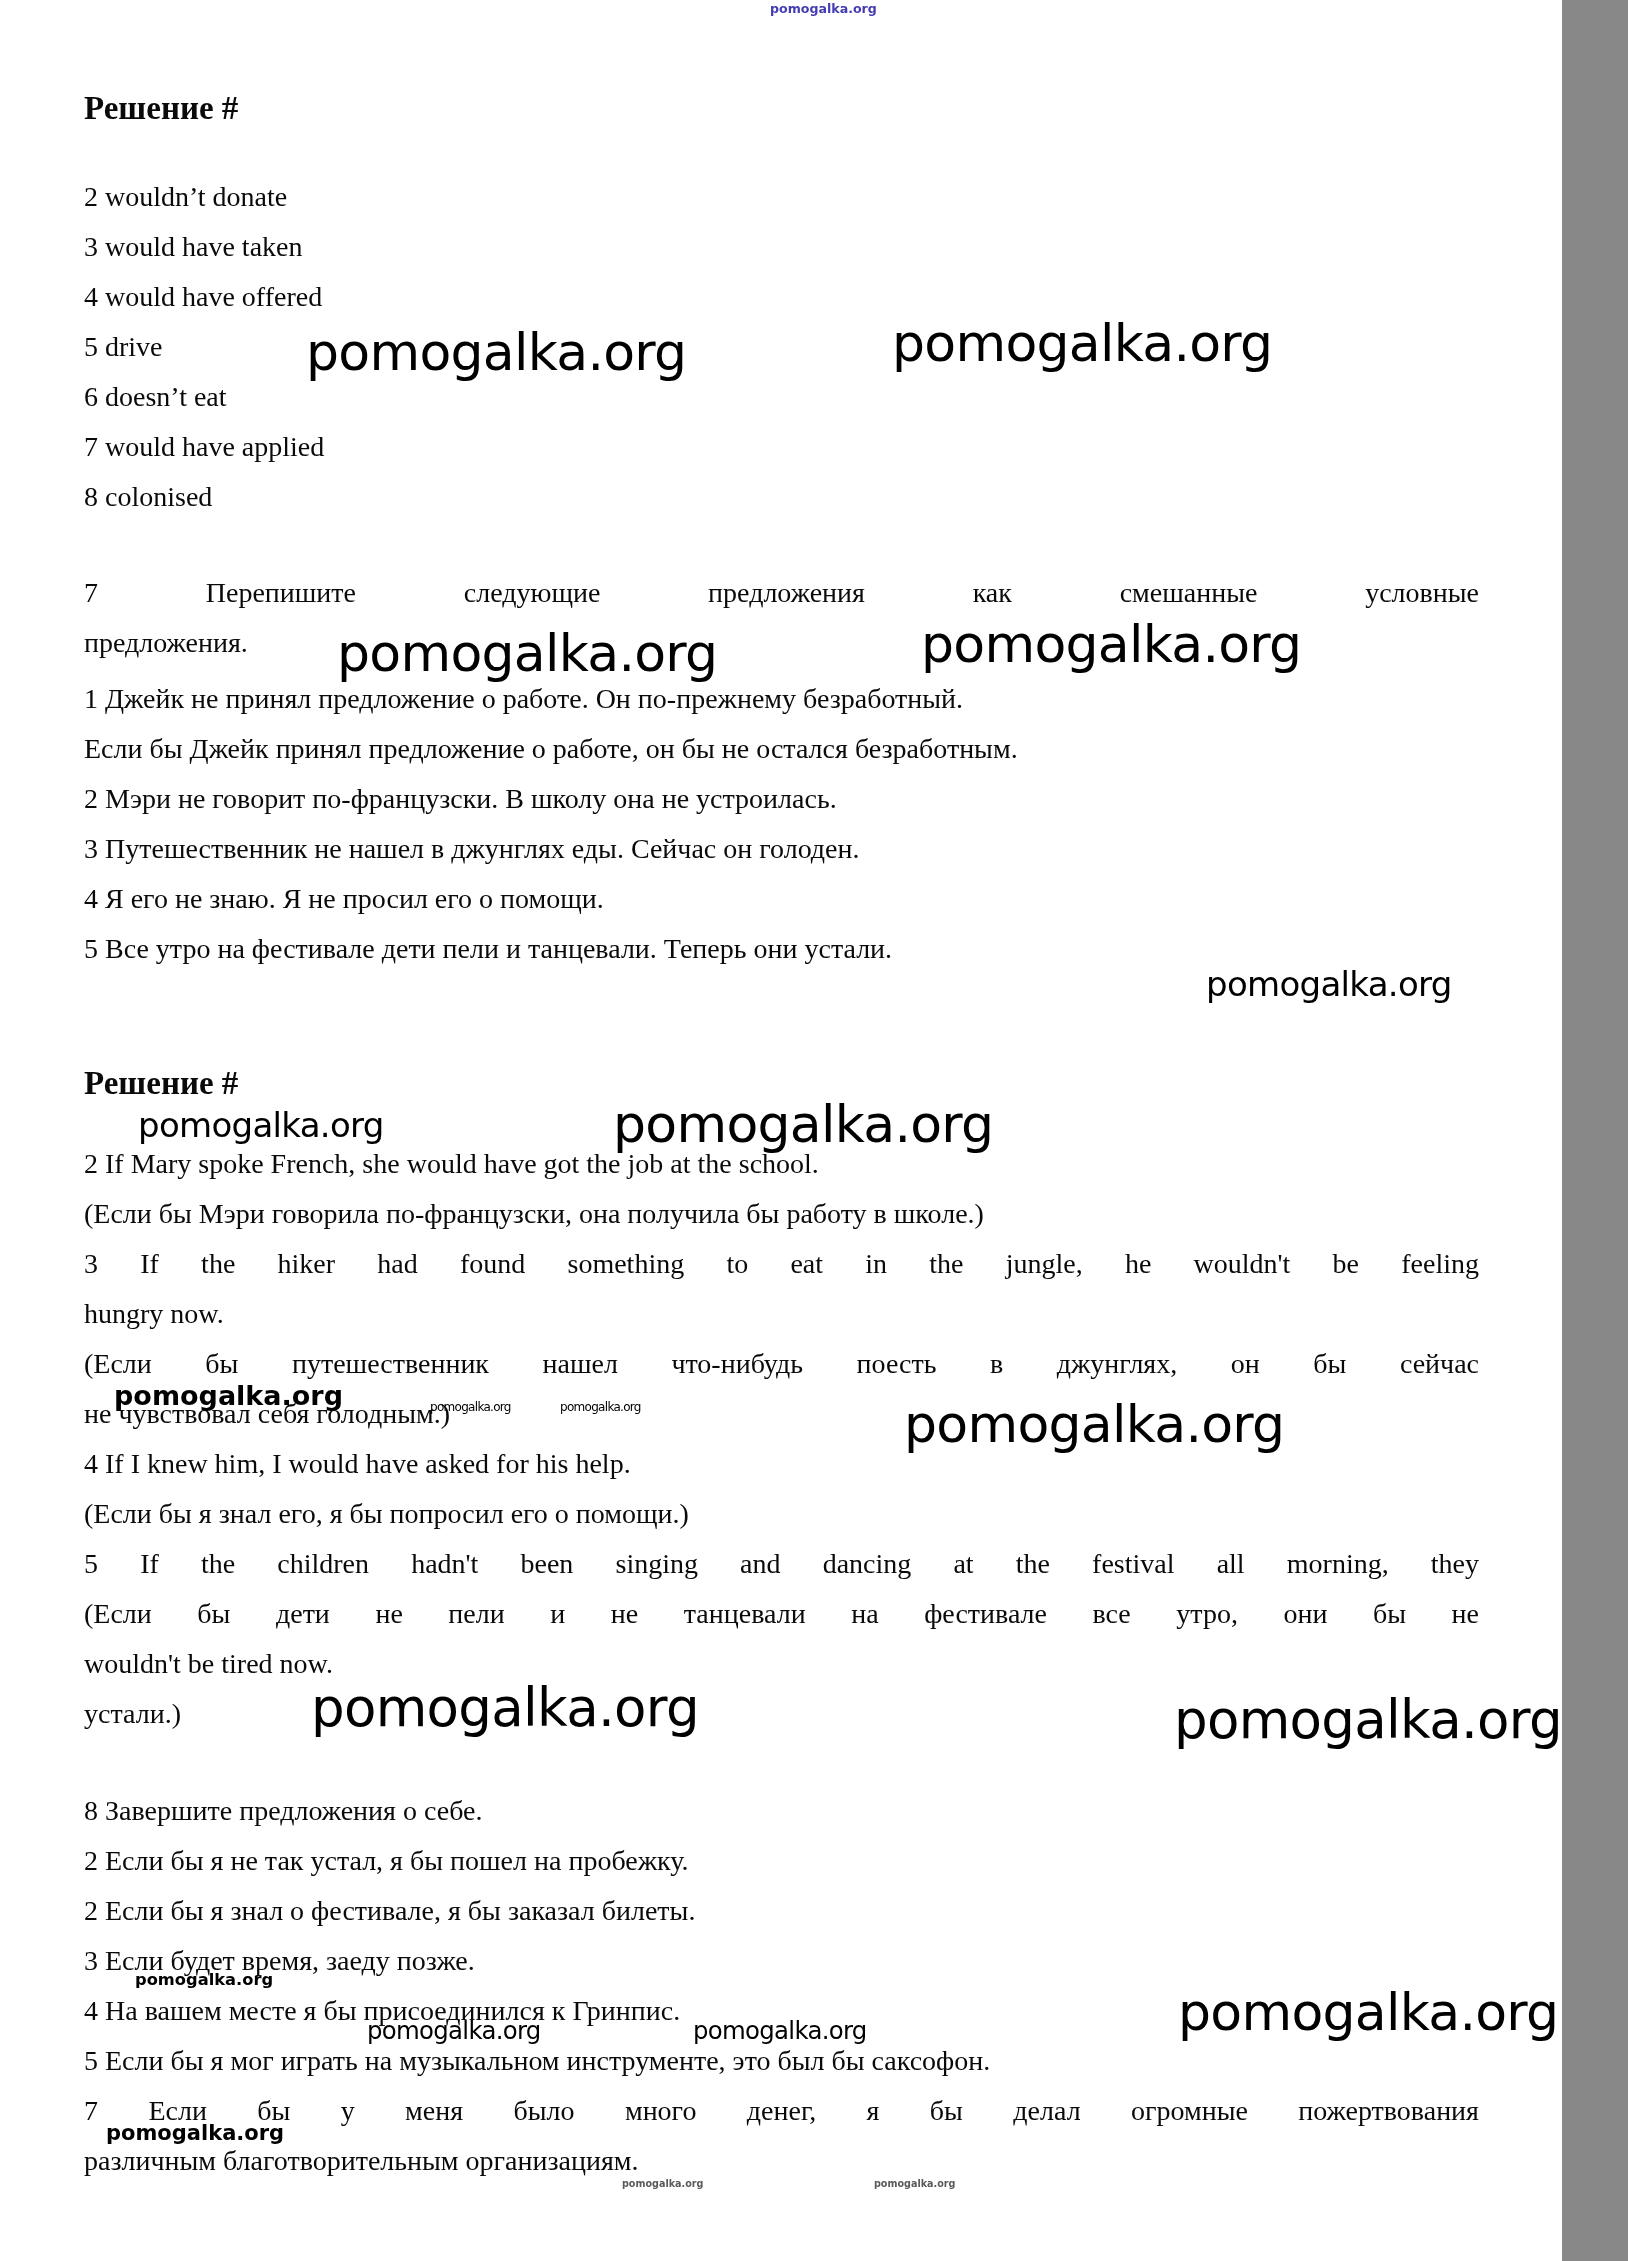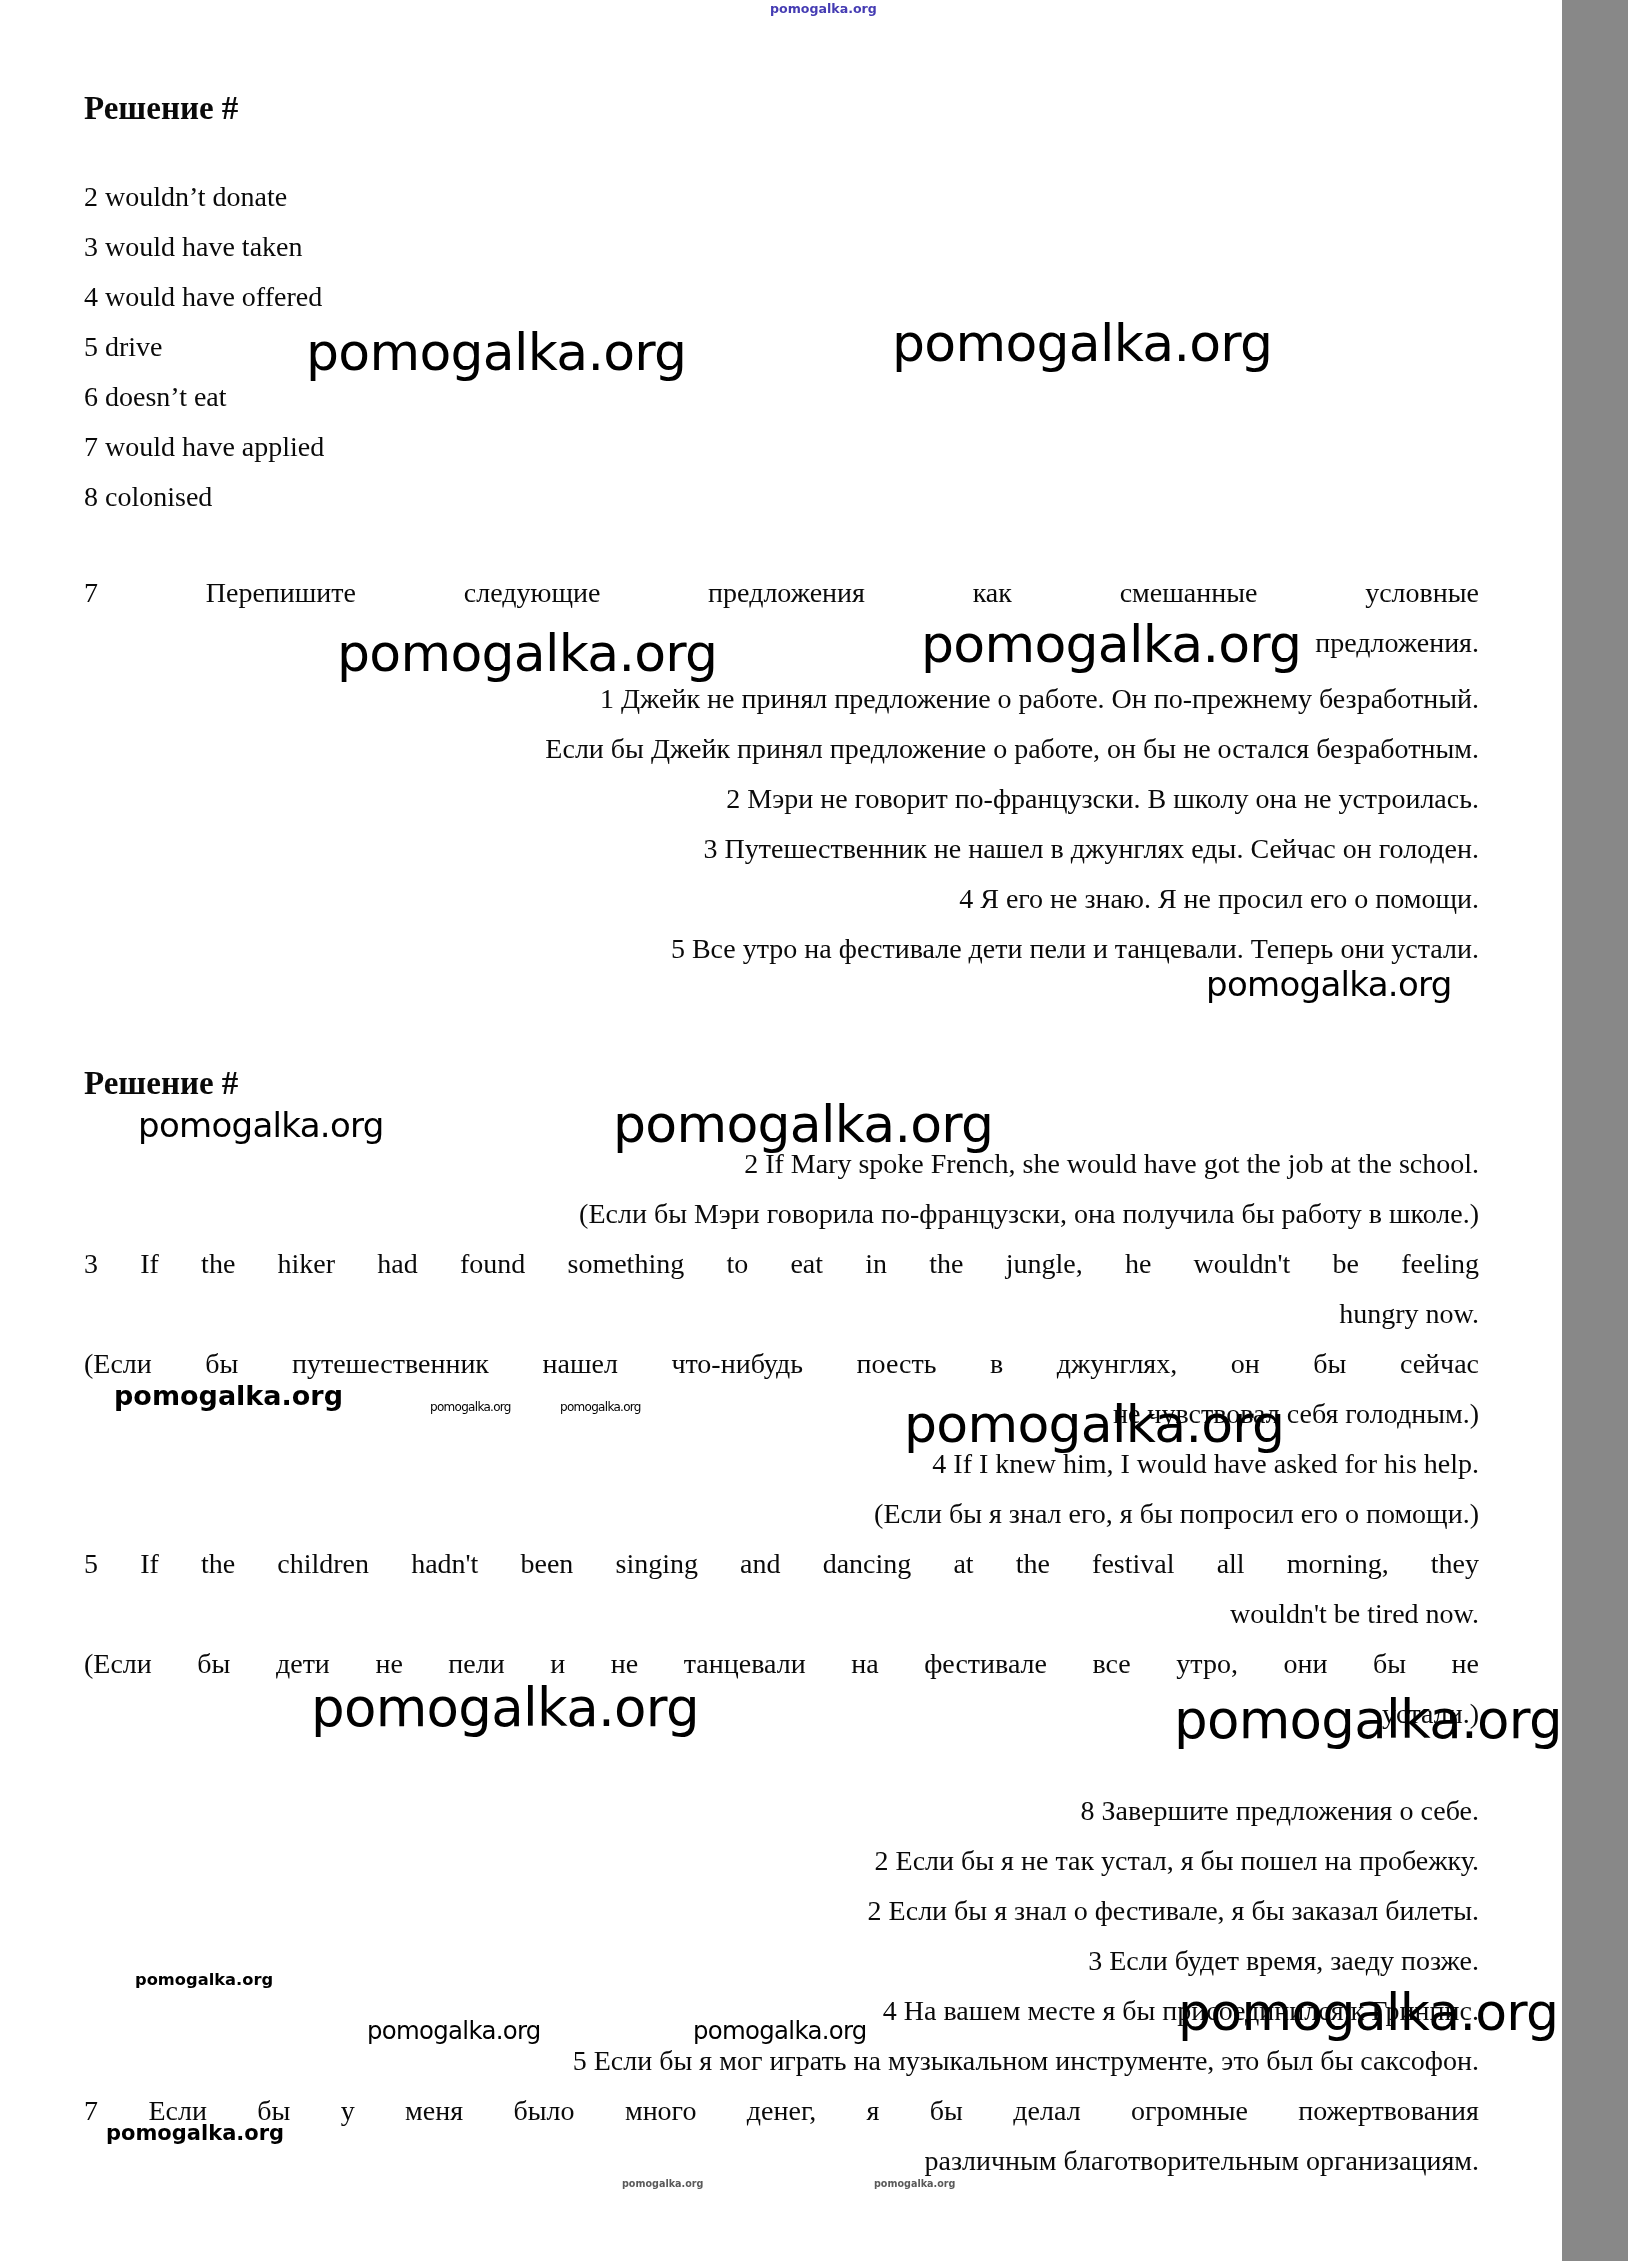--- a/index.html
+++ b/index.html
@@ -11,21 +11,21 @@
     color:#0a0a0a;
     box-sizing:border-box;
     padding:0 83px 0 84px;
     overflow:hidden;
   }
   .line{
     font-size:28px;
     line-height:50px;
     white-space:nowrap;
   }
-  .blk .line{line-height:50px;text-align:right;}
+  .blk .line{line-height:50px;}
   .just{
     white-space:normal;
     text-align:justify;
     text-align-last:justify;
     text-justify:inter-word;
   }
   .heading{
     font-size:33px;
     font-weight:700;
     line-height:50px;
@@ -108,22 +108,22 @@
   <div class="blk sol7">
     <div class="line">2 If Mary spoke French, she would have got the job at the school.</div>
     <div class="line">(Если бы Мэри говорила по-французски, она получила бы работу в школе.)</div>
     <div class="line just">3 If the hiker had found something to eat in the jungle, he wouldn't be feeling</div>
     <div class="line">hungry now.</div>
     <div class="line just">(Если бы путешественник нашел что-нибудь поесть в джунглях, он бы сейчас</div>
     <div class="line">не чувствовал себя голодным.)</div>
     <div class="line">4 If I knew him, I would have asked for his help.</div>
     <div class="line">(Если бы я знал его, я бы попросил его о помощи.)</div>
     <div class="line just">5 If the children hadn't been singing and dancing at the festival all morning, they</div>
+    <div class="line just">(Если бы дети не пели и не танцевали на фестивале все утро, они бы не</div>
     <div class="line">wouldn't be tired now.</div>
-    <div class="line just">(Если бы дети не пели и не танцевали на фестивале все утро, они бы не</div>
     <div class="line">устали.)</div>
   </div>
 
   <div class="blk task8">
     <div class="line">8 Завершите предложения о себе.</div>
     <div class="line">2 Если бы я не так устал, я бы пошел на пробежку.</div>
     <div class="line">2 Если бы я знал о фестивале, я бы заказал билеты.</div>
     <div class="line">3 Если будет время, заеду позже.</div>
     <div class="line">4 На вашем месте я бы присоединился к Гринпис.</div>
     <div class="line">5 Если бы я мог играть на музыкальном инструменте, это был бы саксофон.</div>

